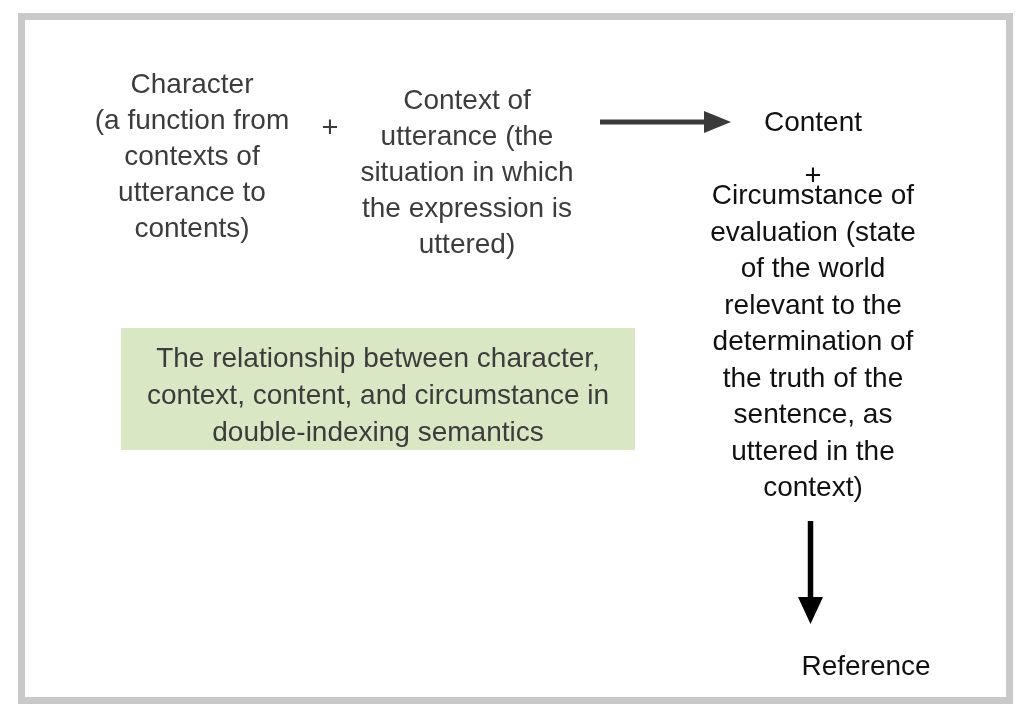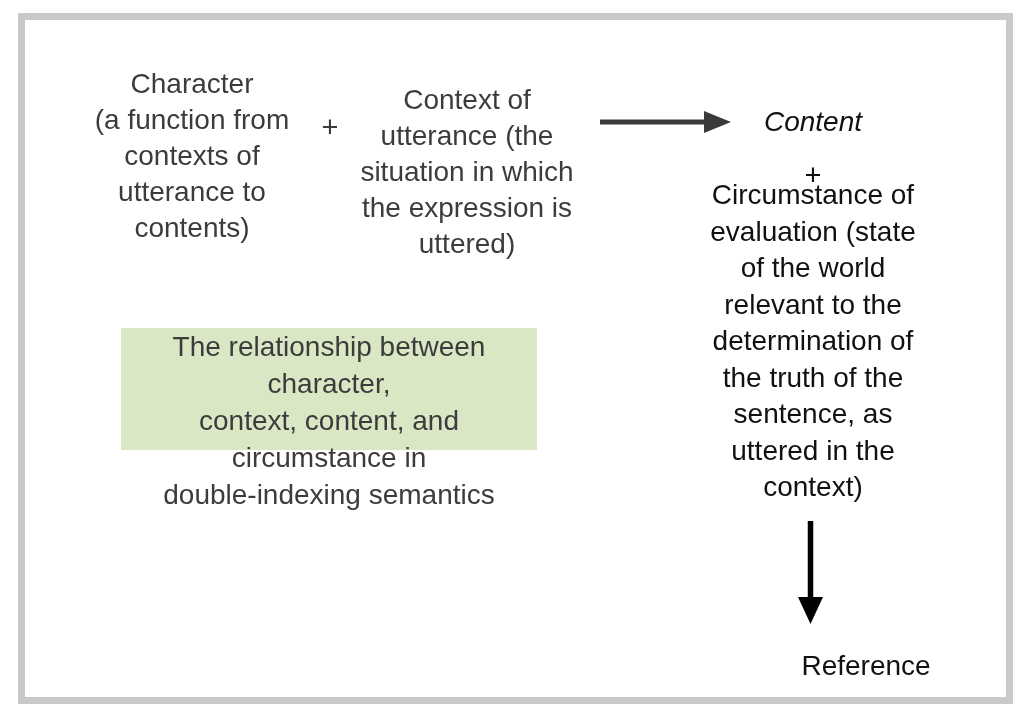--- a/index.html
+++ b/index.html
@@ -30,36 +30,36 @@
     border: 7px solid var(--frame-border, #c9c9c9);
     box-sizing: border-box;
     background: #ffffff;
   }
   .character   { left: 72px;  top: 66px;  width: 240px; }
   .context     { left: 352px; top: 53px;  width: 230px; margin-top: 29px; }
   .plus1 {
     left: 308px; top: 110px; width: 44px;
     font-size: 29px; line-height: 35px;
   }
-  .content     { left: 748px; top: 104px; width: 130px; color: var(--text-black, #111); font-style: italic; }
+  .content     { left: 748px; top: 104px; width: 130px; color: var(--text-black, #111); }
   .plus2 {
     left: 748px; top: 158px; width: 130px;
     font-size: 29px; line-height: 35px;
     color: var(--text-black, #111);
   }
   .circumstance {
     left: 683px; top: 177px; width: 260px;
     line-height: 36.5px;
     color: var(--text-black, #111);
   }
   .reference   { left: 766px; top: 648px; width: 200px; color: var(--text-black, #111); }
   .caption {
-    left: 121px; top: 328px; width: 416px; height: 122px;
+    left: 121px; top: 328px; width: 514px; height: 122px;
     background: var(--caption-bg, #d9e7c4);
-    display: flex; align-items: flex-start; justify-content: center;
+    display: flex; align-items: flex-end; justify-content: center;
   }
   .caption-text {
     white-space: pre-line;
     text-align: center;
     font-size: 28px;
     line-height: 37px;
     color: var(--text-gray, #3c3c3c);
   }
   .harrow { left: 598px; top: 107px; }
   .harrow line    { stroke: var(--arrow-horizontal, #3a3a3a); stroke-width: 5; }

